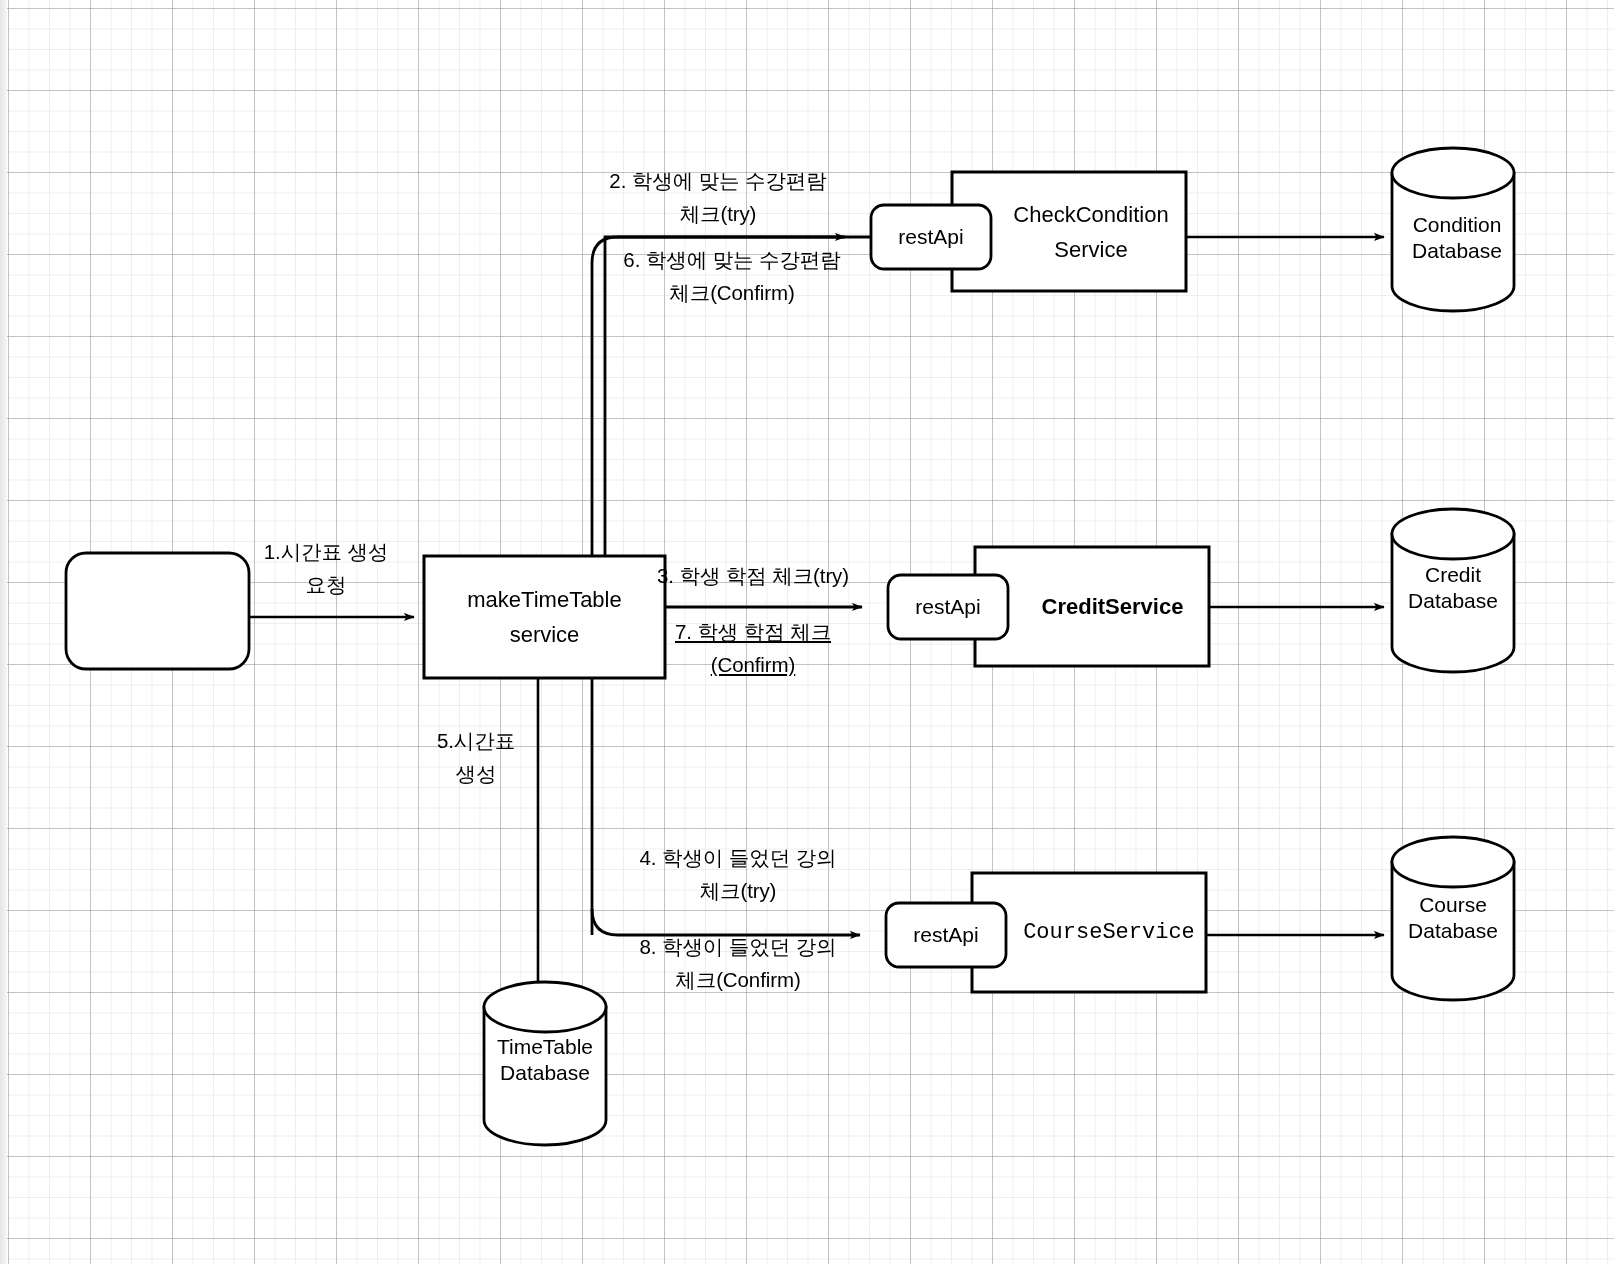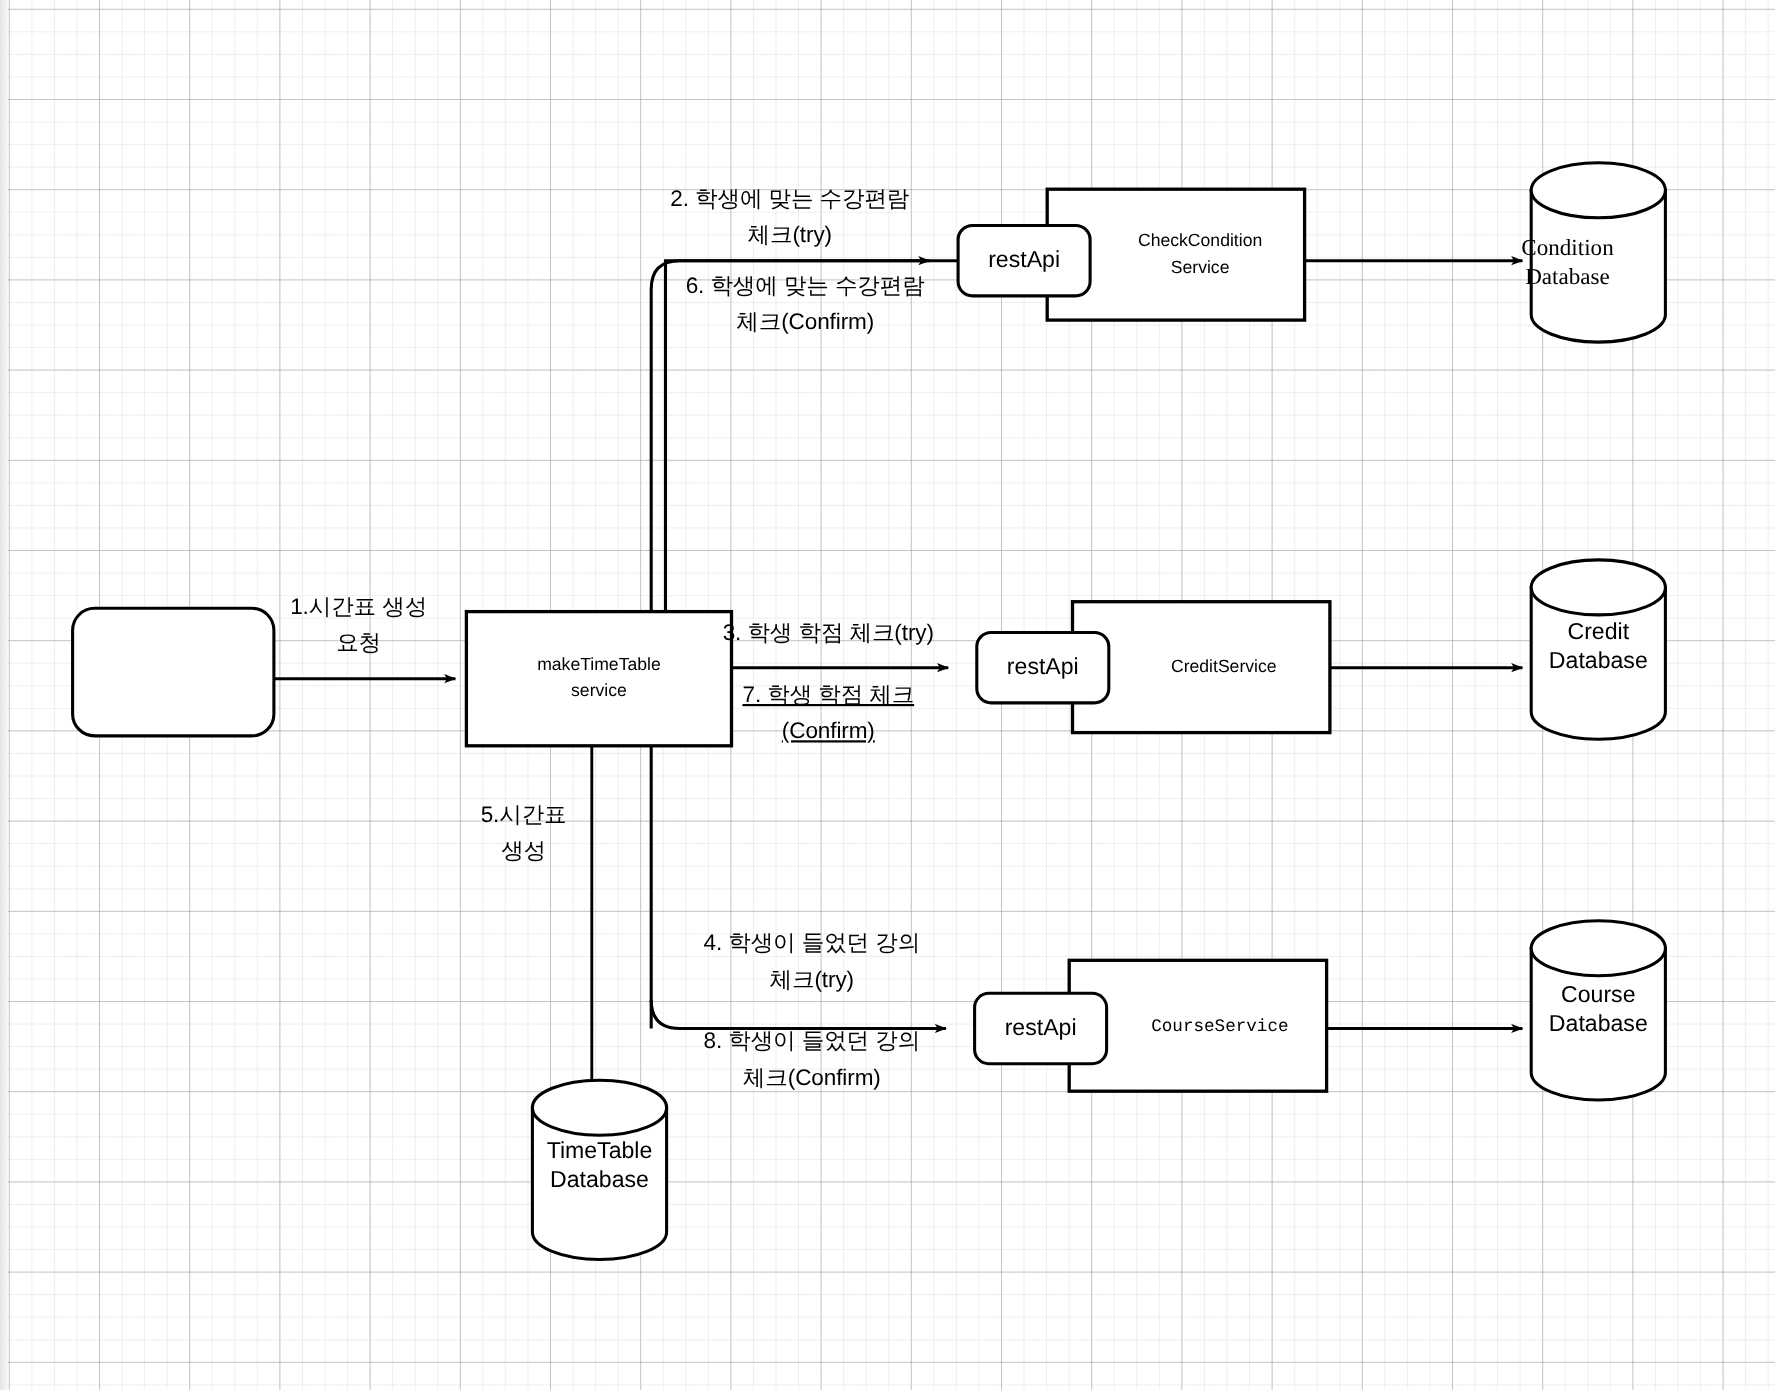--- a/index.html
+++ b/index.html
@@ -43,22 +43,22 @@
     color: #000000;
     font-size: 20.5px;
     line-height: 33px;
     text-align: center;
     white-space: pre-line;
     letter-spacing: -0.1px;
   }
   .nodetext {
     position: absolute;
     color: #000000;
-    font-size: 16px;
-    line-height: 24px;
+    font-size: 22px;
+    line-height: 35px;
     text-align: center;
     white-space: pre-line;
     display: flex;
     align-items: center;
     justify-content: center;
   }
   .nodetext.sm { font-size: 21px; line-height: 26px; }
 </style>
 </head>
 <body>
@@ -125,31 +125,31 @@
     </g>
   </svg>
 
 
   <div class="nodetext" style="left:424px; top:556px; width:241px; height:122px;">makeTimeTable
 service</div>
 
   <div class="nodetext" style="left:996px; top:172px; width:190px; height:119px;">CheckCondition
 Service</div>
 
-  <div class="nodetext" style="left:1016px; top:547px; width:193px; height:119px;">CreditService</div>
+  <div class="nodetext" style="left:1016px; top:547px; width:193px; height:119px;font-weight:bold;">CreditService</div>
 
   <div class="nodetext" style="left:1012px; top:873px; width:194px; height:119px;font-family:Liberation Mono, monospace;">CourseService</div>
 
   <div class="nodetext sm" style="left:871px; top:205px; width:120px; height:64px;">restApi</div>
 
   <div class="nodetext sm" style="left:888px; top:575px; width:120px; height:64px;">restApi</div>
 
   <div class="nodetext sm" style="left:886px; top:903px; width:120px; height:64px;">restApi</div>
 
-  <div class="nodetext sm" style="left:1352px; top:208px; width:146px; height:60px;font-family:Liberation Serif, serif;">Condition
+  <div class="nodetext sm" style="left:1384px; top:208px; width:146px; height:60px;">Condition
 Database</div>
 
   <div class="nodetext sm" style="left:1380px; top:558px; width:146px; height:60px;">Credit
 Database</div>
 
   <div class="nodetext sm" style="left:1380px; top:888px; width:146px; height:60px;">Course
 Database</div>
 
   <div class="nodetext sm" style="left:472px; top:1030px; width:146px; height:60px;">TimeTable
 Database</div>

